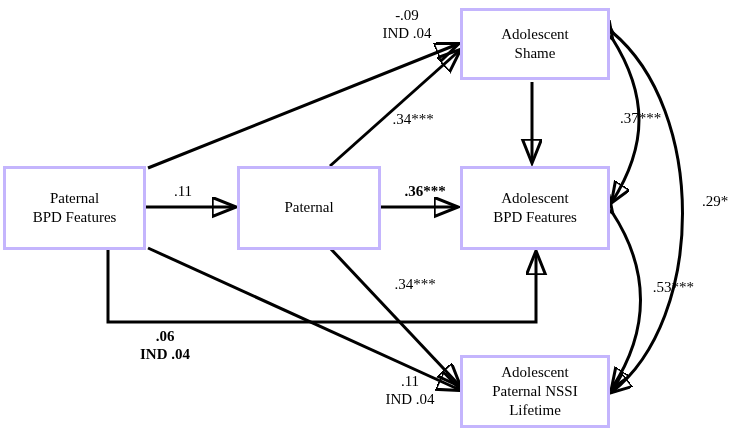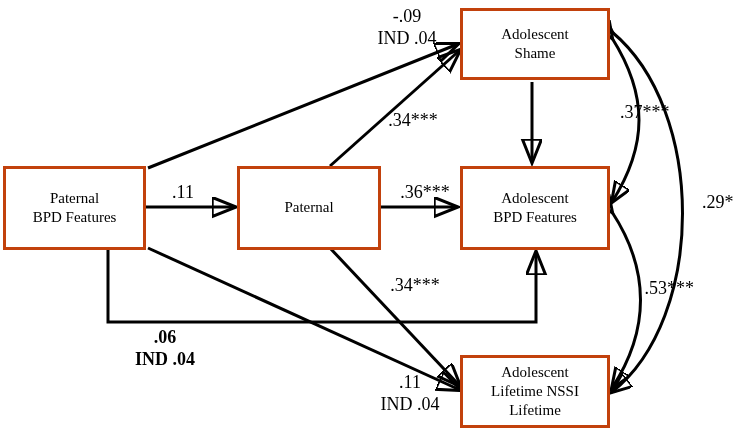--- a/index.html
+++ b/index.html
@@ -1,37 +1,37 @@
 <!DOCTYPE html>
 <html><head>
 <meta charset="utf-8">
 <style>
   html,body{margin:0;padding:0;background:#ffffff;}
   body{width:744px;height:432px;position:relative;overflow:hidden;
        font-family:"Liberation Serif","DejaVu Serif",serif;}
   #diagram{position:absolute;left:0;top:0;width:744px;height:432px;}
   .node-box{
     position:absolute;
-    border:3px solid #c2410c;
+    border:3px solid #c4b5fd;
     background:#ffffff;
     box-sizing:border-box;
     display:flex;
     flex-direction:column;
     align-items:center;
     justify-content:center;
     text-align:center;
     font-size:15px;
     line-height:1.28;
     color:#000000;
     z-index:5;
   }
   .node-line{display:block;white-space:nowrap;}
   .edge-label{
     position:absolute;
-    font-size:18px;
+    font-size:15px;
     color:#000000;
     white-space:nowrap;
     text-align:center;
     line-height:1.22;
     z-index:6;
   }
   .edge-label .lbl-line{display:block;}
   svg#edges{position:absolute;left:0;top:0;width:744px;height:432px;z-index:1;}
   svg#edges line,svg#edges path,svg#edges polyline{
     stroke:#000000;fill:none;
@@ -89,56 +89,56 @@
     <span class="node-line">Shame</span>
   </div>
 
   <div class="node-box" style="left:460px;top:166px;width:150px;height:84px;">
     <span class="node-line">Adolescent</span>
     <span class="node-line">BPD Features</span>
   </div>
 
   <div class="node-box" style="left:460px;top:355px;width:150px;height:73px;">
     <span class="node-line">Adolescent</span>
-    <span class="node-line">Lifetime NSSI</span>
+    <span class="node-line">Paternal NSSI</span>
     <span class="node-line">Lifetime</span>
   </div>
 
   <div class="edge-label" style="left:352px;top:6px;width:110px;">
     <span class="lbl-line">-.09</span>
     <span class="lbl-line">IND .04</span>
   </div>
 
   <div class="edge-label" style="left:160px;top:182px;width:46px;">
     <span class="lbl-line">.11</span>
   </div>
 
   <div class="edge-label" style="left:376px;top:110px;width:74px;">
     <span class="lbl-line">.34***</span>
   </div>
 
-  <div class="edge-label" style="left:388px;top:182px;width:74px;">
+  <div class="edge-label" style="left:388px;top:182px;width:74px;font-weight:bold;">
     <span class="lbl-line">.36***</span>
   </div>
 
   <div class="edge-label" style="left:378px;top:275px;width:74px;">
     <span class="lbl-line">.34***</span>
   </div>
 
   <div class="edge-label" style="left:112px;top:327px;width:106px;font-weight:bold;">
     <span class="lbl-line">.06</span>
     <span class="lbl-line">IND .04</span>
   </div>
 
   <div class="edge-label" style="left:358px;top:372px;width:104px;">
     <span class="lbl-line">.11</span>
     <span class="lbl-line">IND .04</span>
   </div>
 
-  <div class="edge-label" style="left:620px;top:102px;width:74px;text-align:left;">
+  <div class="edge-label" style="left:620px;top:109px;width:74px;text-align:left;">
     <span class="lbl-line">.37***</span>
   </div>
 
   <div class="edge-label" style="left:702px;top:192px;width:44px;text-align:left;">
     <span class="lbl-line">.29*</span>
   </div>
 
   <div class="edge-label" style="left:620px;top:278px;width:74px;text-align:right;">
     <span class="lbl-line">.53***</span>
   </div>

